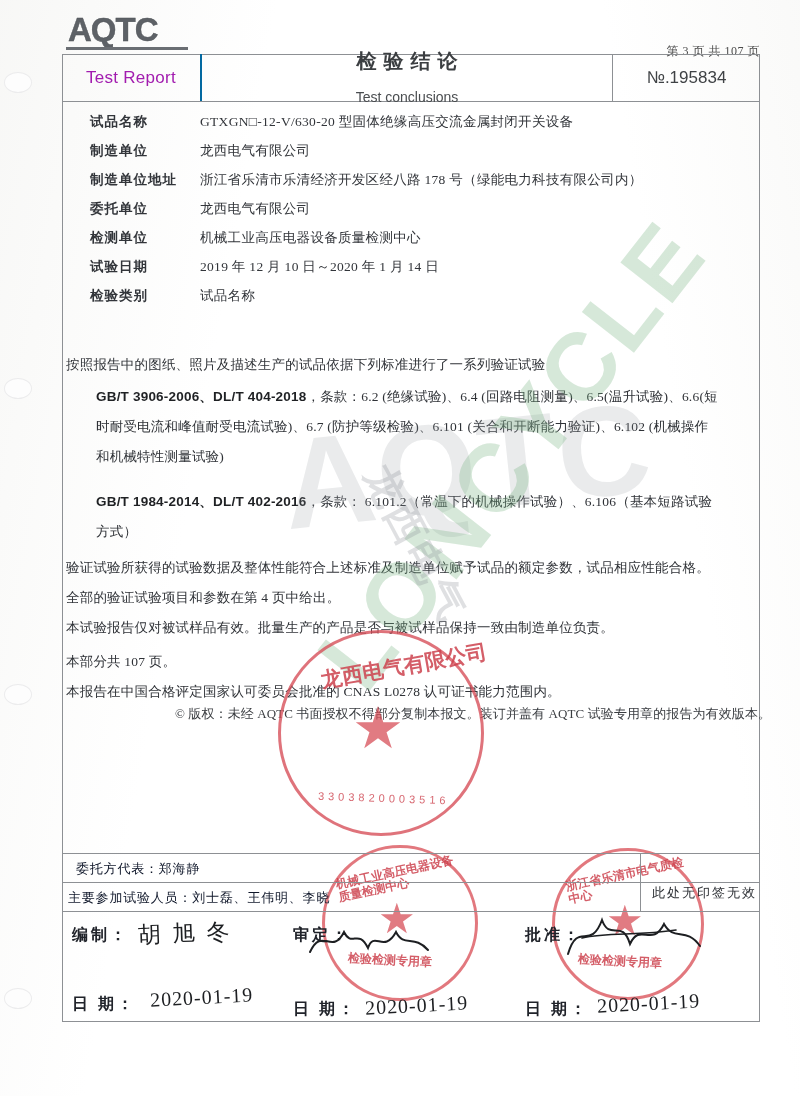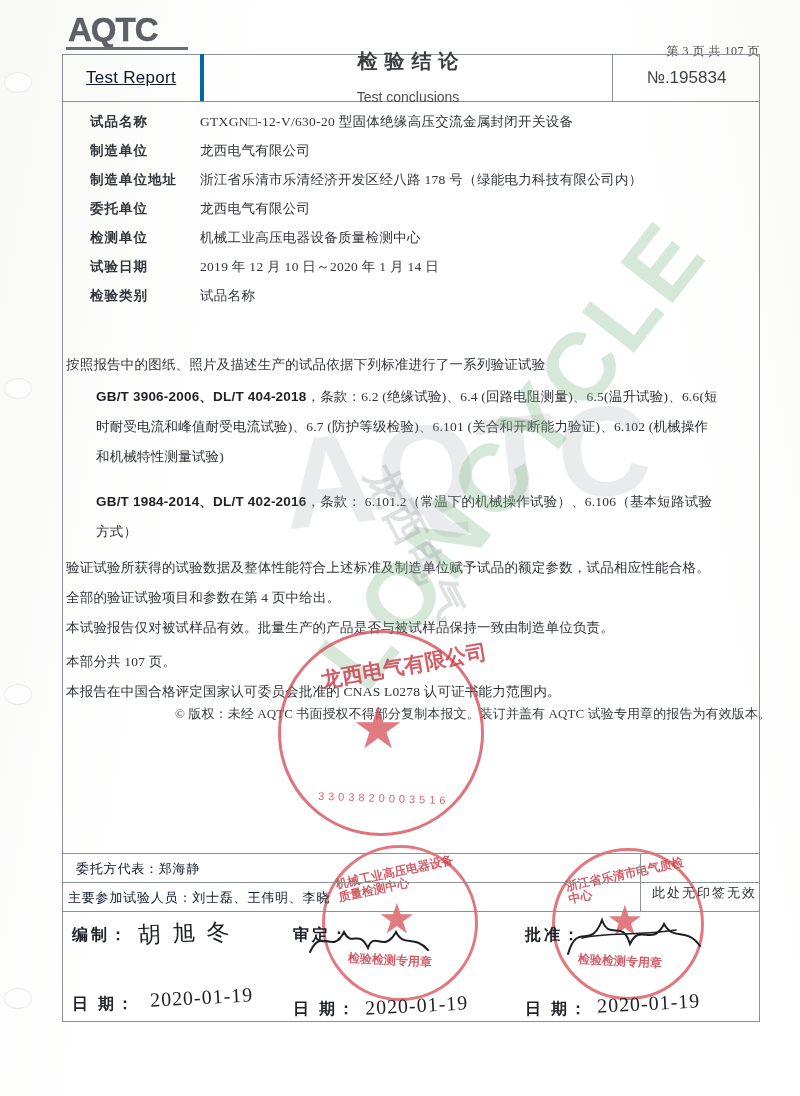--- a/index.html
+++ b/index.html
@@ -89,29 +89,28 @@
     left: 62px;
     top: 54px;
     width: 698px;
     height: 48px;
     box-sizing: border-box;
     border-bottom: 1px solid #8d9094;
     display: flex;
   }
   .hdr-cell-left {
     width: 138px;
-    border-right: 4px solid #0369a1;
+    border-right: 2px solid #0369a1;
     display: flex;
     align-items: center;
     justify-content: center;
     font-family: "Liberation Sans", sans-serif;
     font-size: 17px;
-    color: #0f172a;
+    color: #a21caf;
     letter-spacing: 0.3px;
-    text-decoration: underline;
   }
   .hdr-cell-mid {
     flex: 1;
     border-right: 1px solid #8d9094;
     display: flex;
     flex-direction: column;
     align-items: center;
     justify-content: center;
     line-height: 1.15;
   }

